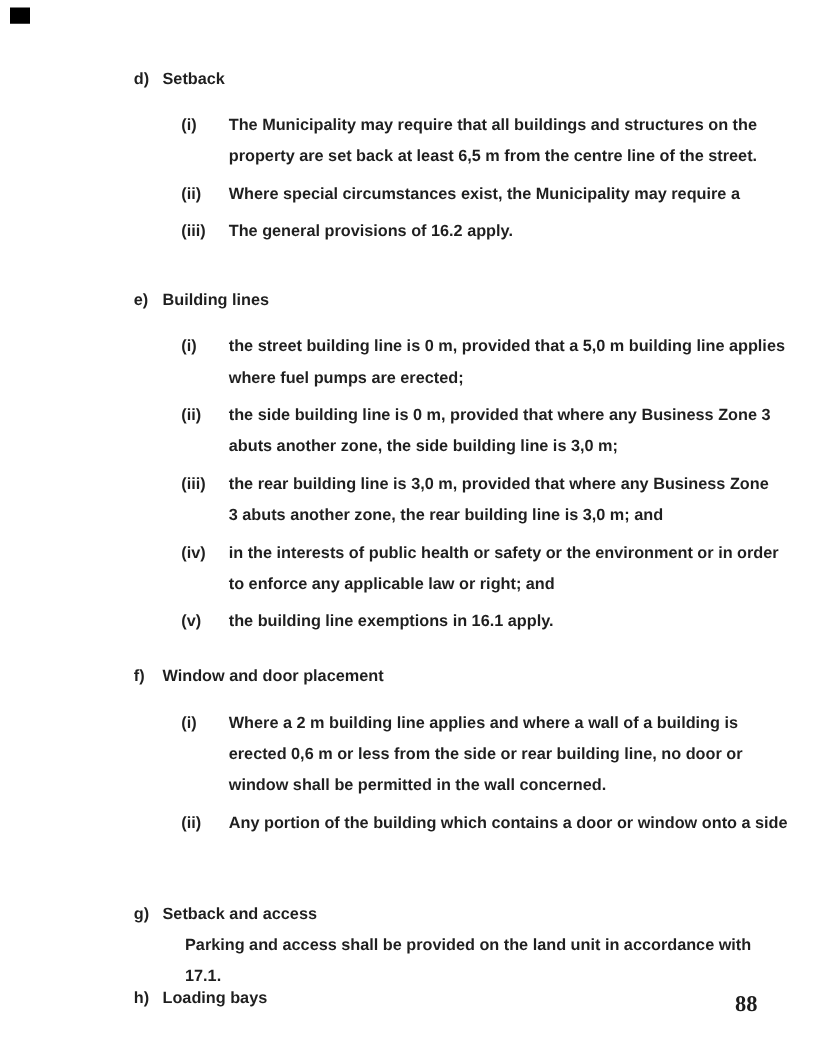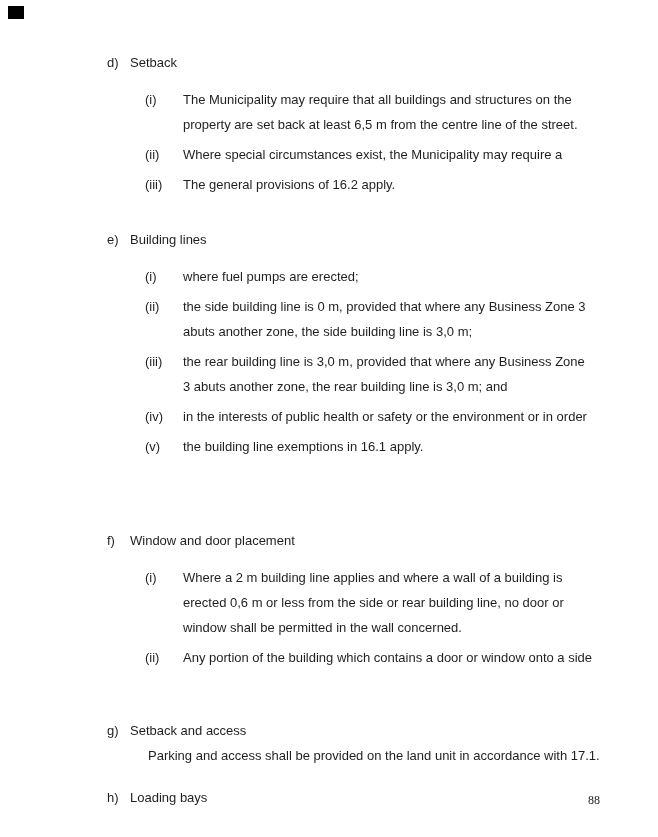--- a/index.html
+++ b/index.html
@@ -4,39 +4,40 @@
 <style>
   html,body{margin:0;padding:0;background:#ffffff;}
   .page{
     position:relative;
     width:658px;height:817px;
     background:#ffffff;
     font-family:"Liberation Sans", sans-serif;
     font-size:13px;
     color:#1f1f1f;
     overflow:hidden;
+    font-weight:bold;
   }
   .sec{position:absolute;left:107px;right:46px;}
   .s-d{top:50px}
   .s-e{top:227px}
   .s-f{top:528px}
   .s-g{top:718px}
   .s-h{top:785px}
   .head{line-height:25px;}
   .lbl{display:inline-block;width:23px;}
   .sub{display:flex;margin-top:5px;margin-left:38px;}
   .head + .sub{margin-top:12px;}
   .num{flex:0 0 38px;line-height:25px;}
   .txt{flex:1;}
   .ln{line-height:25px;white-space:nowrap;}
   .para{margin-left:41px;line-height:25px;}
   .pageno{
     position:absolute;top:793px;left:588px;
     font-family:"Liberation Serif", serif;
-    font-size:12px;color:#1c1c1c;
+    font-size:18px;color:#1c1c1c;
   }
   .mark-corner{position:absolute;left:8px;top:6px;width:16px;height:13px;background:#000;}
   .mark-bottom{position:absolute;left:0;top:830px;width:524px;height:7px;background:#000;}
 </style>
 </head>
 <body>
 
 <div class="page">
 
   <div class="mark-corner"></div>
@@ -66,20 +67,21 @@
     </div>
   </section>
 
   <section class="sec s-e">
     <div class="head">
       <span class="lbl">e)</span><span class="ttl">Building lines</span>
     </div>
     <div class="sub">
       <span class="num">(i)</span>
       <div class="txt">
+        <div class="ln">the street building line is 0 m, provided that a 5,0 m building line applies</div>
         <div class="ln">where fuel pumps are erected;</div>
       </div>
     </div>
     <div class="sub">
       <span class="num">(ii)</span>
       <div class="txt">
         <div class="ln">the side building line is 0 m, provided that where any Business Zone 3</div>
         <div class="ln">abuts another zone, the side building line is 3,0 m;</div>
       </div>
     </div>
@@ -87,20 +89,21 @@
       <span class="num">(iii)</span>
       <div class="txt">
         <div class="ln">the rear building line is 3,0 m, provided that where any Business Zone</div>
         <div class="ln">3 abuts another zone, the rear building line is 3,0 m; and</div>
       </div>
     </div>
     <div class="sub">
       <span class="num">(iv)</span>
       <div class="txt">
         <div class="ln">in the interests of public health or safety or the environment or in order</div>
+        <div class="ln">to enforce any applicable law or right; and</div>
       </div>
     </div>
     <div class="sub">
       <span class="num">(v)</span>
       <div class="txt">
         <div class="ln">the building line exemptions in 16.1 apply.</div>
       </div>
     </div>
   </section>
 

